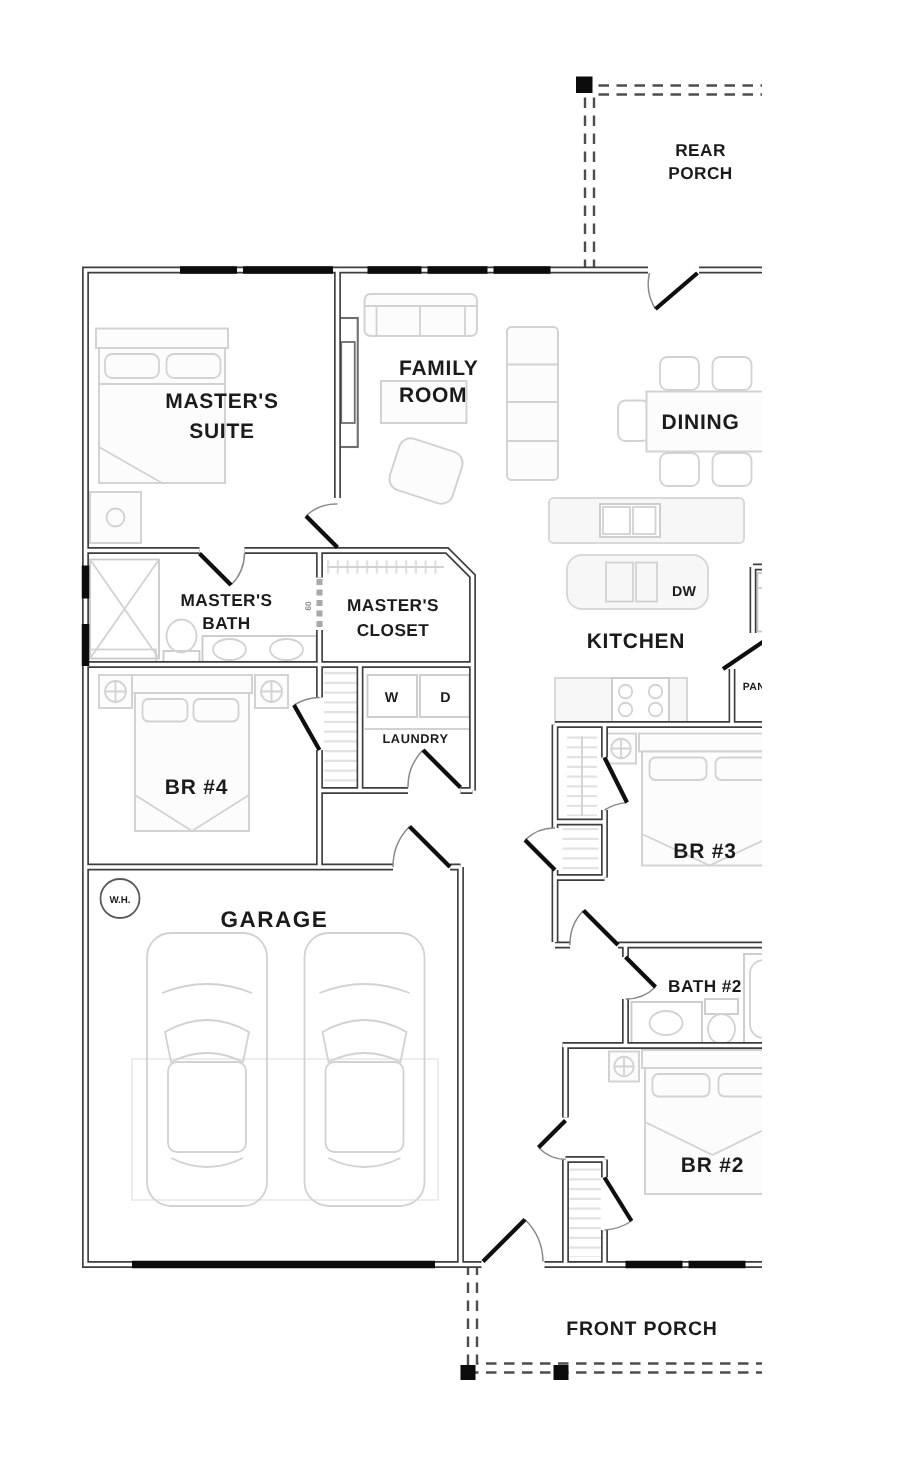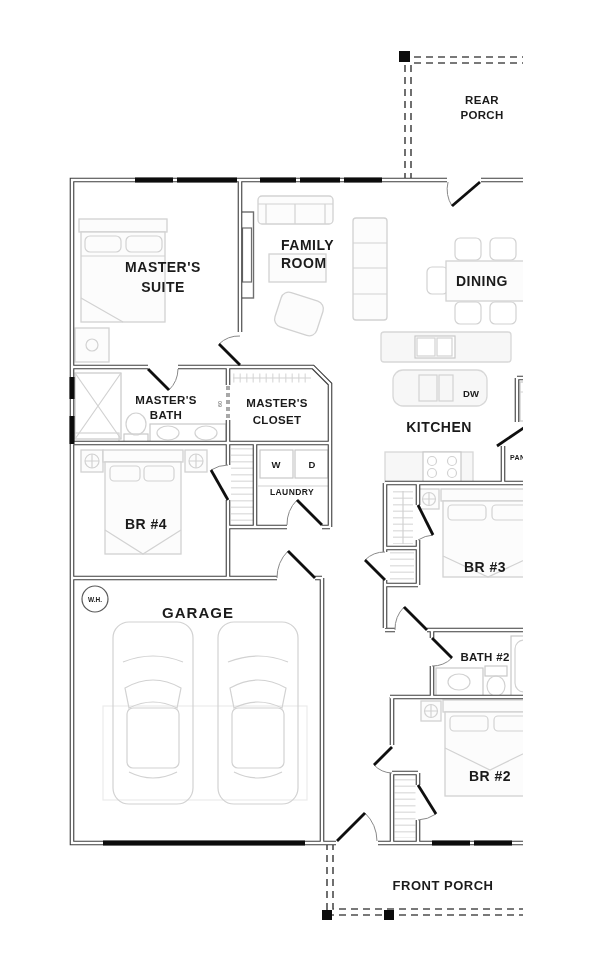--- a/index.html
+++ b/index.html
@@ -1,16 +1,16 @@
 <!DOCTYPE html>
 <html><head>
 <meta charset="utf-8">
 <style>
   html,body{margin:0;padding:0;background:#ffffff;}
-  .page{width:508px;height:978px;position:relative;background:#fff;overflow:hidden;margin-left:15px;}
+  .page{width:508px;height:978px;position:relative;background:#fff;overflow:hidden;}
   svg{display:block;}
   text{font-family:"Liberation Sans","DejaVu Sans",sans-serif;font-weight:bold;fill:#1b1b1b;}
   .room-label{font-size:14px;letter-spacing:.5px;}
   .room-label-sm{font-size:11.5px;letter-spacing:.3px;}
   .tiny-label{font-size:8.5px;letter-spacing:.4px;}
   .micro-label{font-size:7px;letter-spacing:.3px;}
   .appl-label{font-size:9.5px;}
   .wall-outer{fill:none;stroke:#3d3d3d;stroke-width:4.6;stroke-linecap:butt;}
   .wall-inner{fill:none;stroke:#ffffff;stroke-width:2.4;stroke-linecap:butt;}
   .window{fill:none;stroke:#0c0c0c;stroke-width:5;}

